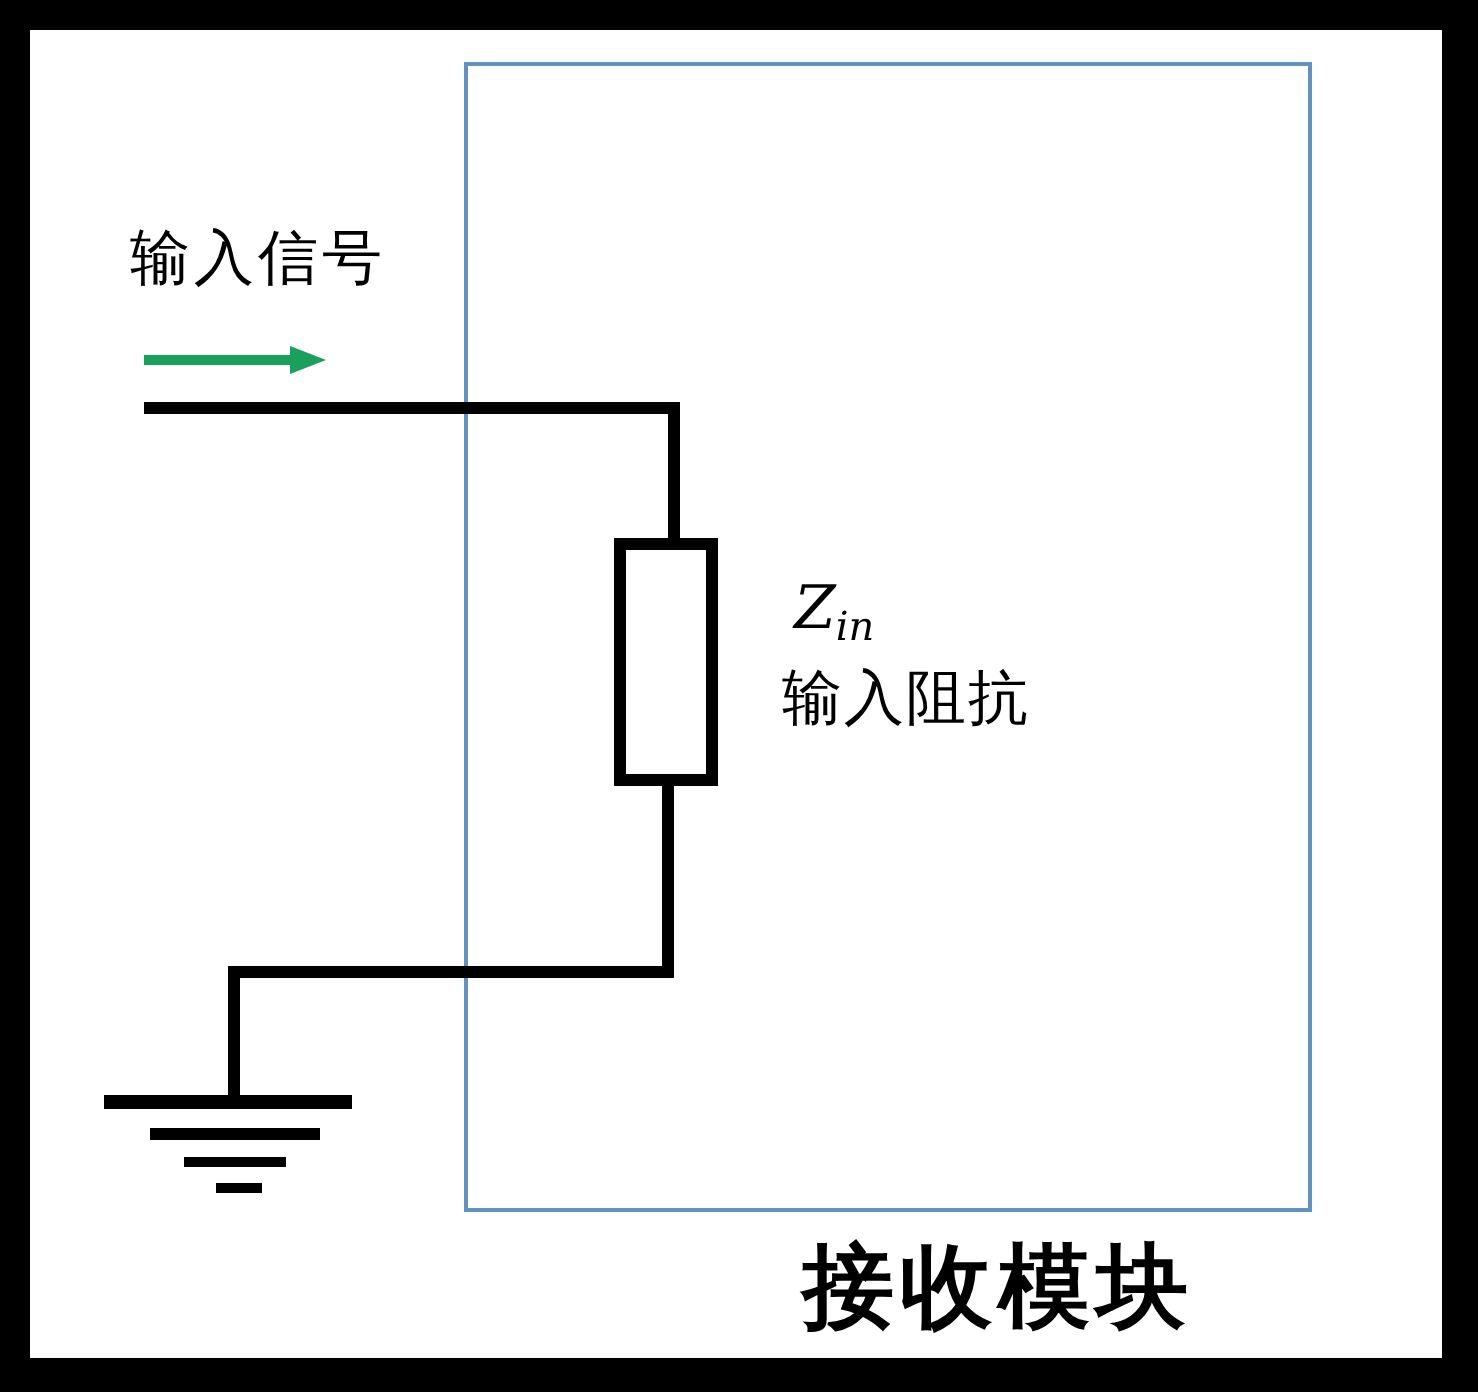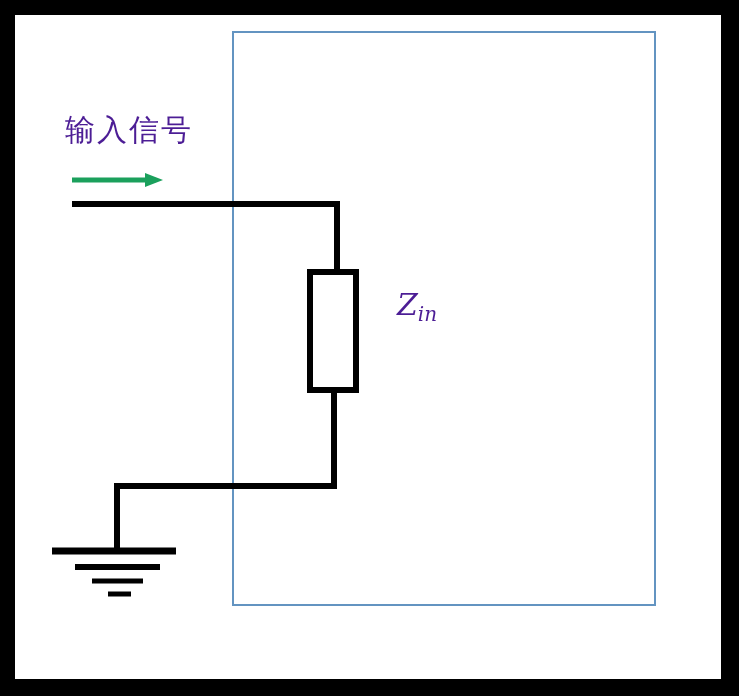--- a/index.html
+++ b/index.html
@@ -29,21 +29,21 @@
   #art {
     position: absolute;
     left: -15px;
     top: -15px;
     width: 739px;
     height: 696px;
   }
   .lbl {
     position: absolute;
     white-space: nowrap;
-    color: #4c1d95;
+    color: #000000;
     line-height: 1;
   }
   #label-input-signal {
     left: 50px;
     top: 100px;
     font-family: "DejaVu Serif", "Liberation Serif", serif;
     font-size: 30px;
     letter-spacing: 2px;
   }
   #label-zin {
@@ -101,16 +101,18 @@
         <line x1="75" y1="567" x2="160" y2="567" stroke="#000000" stroke-width="6"></line>
         <line x1="92" y1="581" x2="143" y2="581" stroke="#000000" stroke-width="5"></line>
         <line x1="108" y1="594" x2="131" y2="594" stroke="#000000" stroke-width="5"></line>
       </g>
     </svg>
 
     <div class="lbl" id="label-input-signal">输入信号</div>
 
     <div class="lbl" id="label-zin"><span>Z</span><span class="sub">in</span></div>
 
+    <div class="lbl" id="label-impedance">输入阻抗</div>
 
+    <div class="lbl" id="label-module">接收模块</div>
 
   </div>
 </div>
 
 </body></html>

